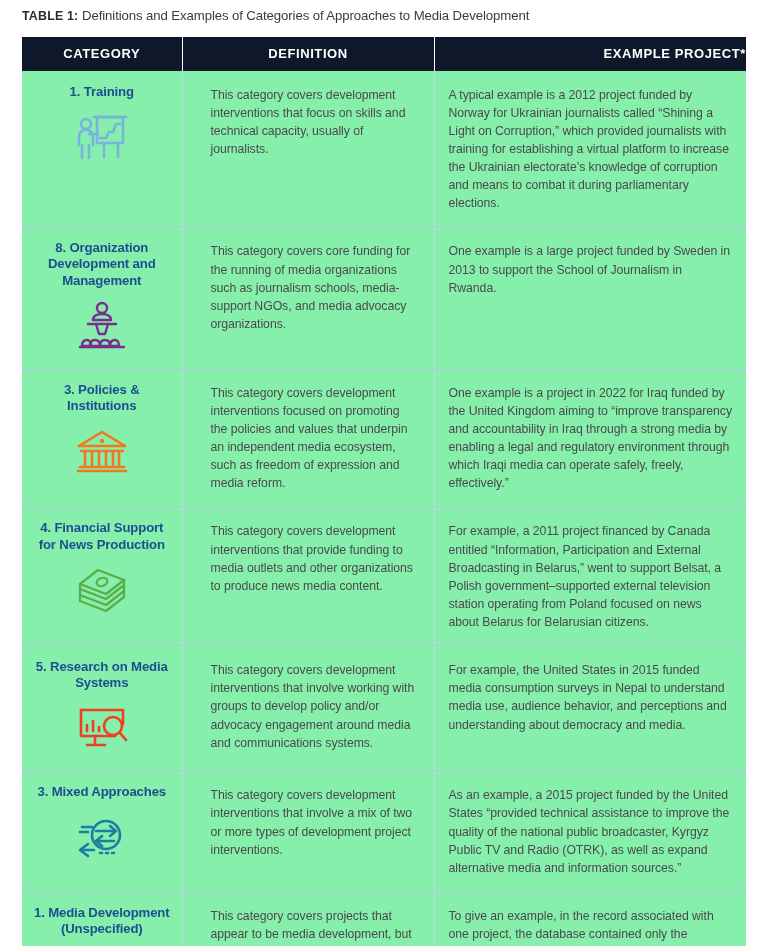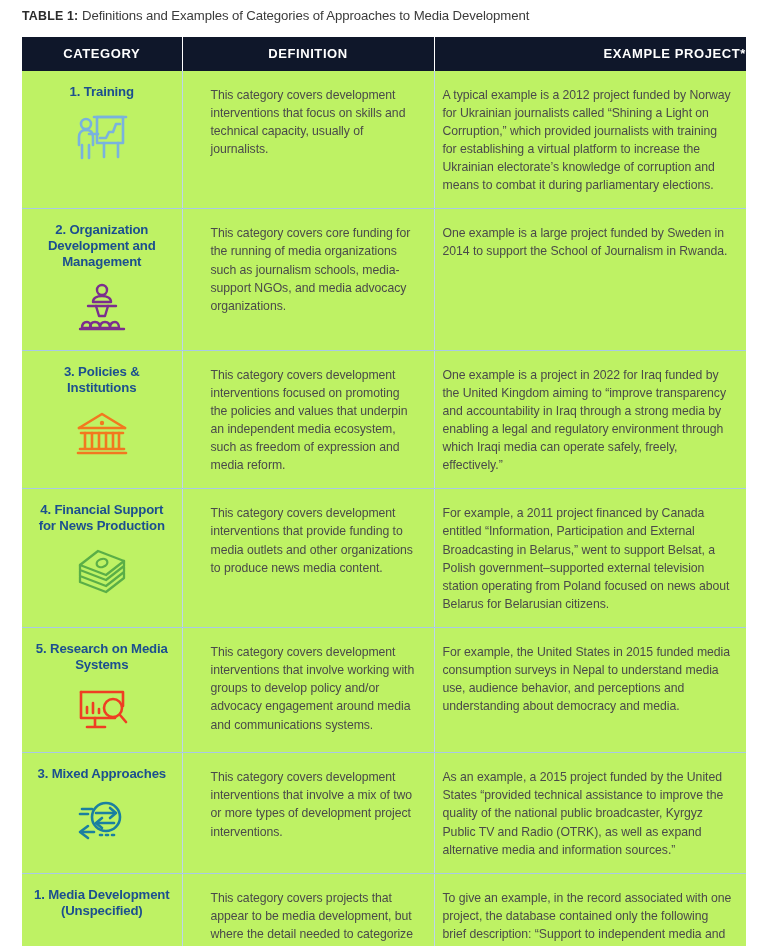--- a/index.html
+++ b/index.html
@@ -52,21 +52,21 @@
     vertical-align: middle;
     text-align: center;
     border-right: 1px solid #ffffff;
   }
   .tbl thead th:last-child { border-right: none; text-align: right; }
 
   .tbl tbody td {
     border-bottom: 1.5px solid #a9c9e6;
     border-right: 1.5px solid #bcd6ec;
     vertical-align: top;
-    background: #bef264;
+    background: #86efac;
   }
   .tbl tbody td:last-child { border-right: none; }
   .tbl tbody tr:last-child td { border-bottom: 1.5px solid #a9c9e6; }
 
   .cat-cell {
     text-align: center;
     padding: 13px 8px 14px 8px;
   }
   .cat-label {
     color: #1c4f8f;
@@ -85,21 +85,21 @@
   .cat-icon svg { display: block; }
 
   .body-text {
     padding: 15px 16px 14px 28px;
     font-size: 12.25px;
     line-height: 1.48;
     color: #4a4a4a;
     letter-spacing: -0.05px;
   }
   .ex-text {
-    padding: 15px 14px 14px 8px;
+    padding: 15px 14px 14px 14px;
     font-size: 12.25px;
     line-height: 1.48;
     color: #4a4a4a;
     letter-spacing: -0.05px;
   }
 </style>
 </head>
 <body>
 
 <div class="page">
@@ -142,37 +142,37 @@
               <line x1="14" y1="34" x2="14" y2="47"></line>
             </svg>
           </div>
         </td>
         <td class="body-text">This category covers development interventions that focus on skills and technical capacity, usually of journalists.</td>
         <td class="ex-text">A typical example is a 2012 project funded by Norway for Ukrainian journalists called “Shining a Light on Corruption,” which provided journalists with training for establishing a virtual platform to increase the Ukrainian electorate’s knowledge of corruption and means to combat it during parliamentary elections.</td>
       </tr>
 
       <tr>
         <td class="cat-cell">
-          <div class="cat-label">2. Organization Development and Management</div>
+          <div class="cat-label">8. Organization Development and Management</div>
           <div class="cat-icon">
             <svg width="52" height="52" viewBox="0 0 52 52" fill="none" stroke="#7b2e8e" stroke-width="2.4" stroke-linecap="round" stroke-linejoin="round">
               <circle cx="26" cy="8" r="5"></circle>
               <path d="M17 20 C17 16 21 14 26 14 C31 14 35 16 35 20 Z"></path>
               <line x1="12" y1="24" x2="40" y2="24"></line>
               <path d="M20 24 L23 34 L29 34 L32 24"></path>
               <path d="M14 46 C14 42 16 40 19 40 C22 40 24 42 24 46 Z"></path>
               <path d="M24 46 C24 42 26 40 29 40 C32 40 34 42 34 46 Z"></path>
               <path d="M34 46 C34 42 36 40 39 40 C41 40 43 42 43 46 Z"></path>
               <path d="M6 46 C6 42 8 40 11 40 C13 40 15 42 15 46 Z"></path>
               <line x1="4" y1="47" x2="48" y2="47"></line>
             </svg>
           </div>
         </td>
         <td class="body-text">This category covers core funding for the running of media organizations such as journalism schools, media-support NGOs, and media advocacy organizations.</td>
-        <td class="ex-text">One example is a large project funded by Sweden in 2014 to support the School of Journalism in Rwanda.</td>
+        <td class="ex-text">One example is a large project funded by Sweden in 2013 to support the School of Journalism in Rwanda.</td>
       </tr>
 
       <tr>
         <td class="cat-cell">
           <div class="cat-label">3. Policies &amp; Institutions</div>
           <div class="cat-icon">
             <svg width="54" height="46" viewBox="0 0 54 46" fill="none" stroke="#f2781f" stroke-width="2.6" stroke-linecap="round" stroke-linejoin="round">
               <polyline points="4,18 27,4 50,18"></polyline>
               <line x1="4" y1="18" x2="50" y2="18"></line>
               <circle cx="27" cy="13" r="2.2" fill="#f2781f" stroke="none"></circle>

